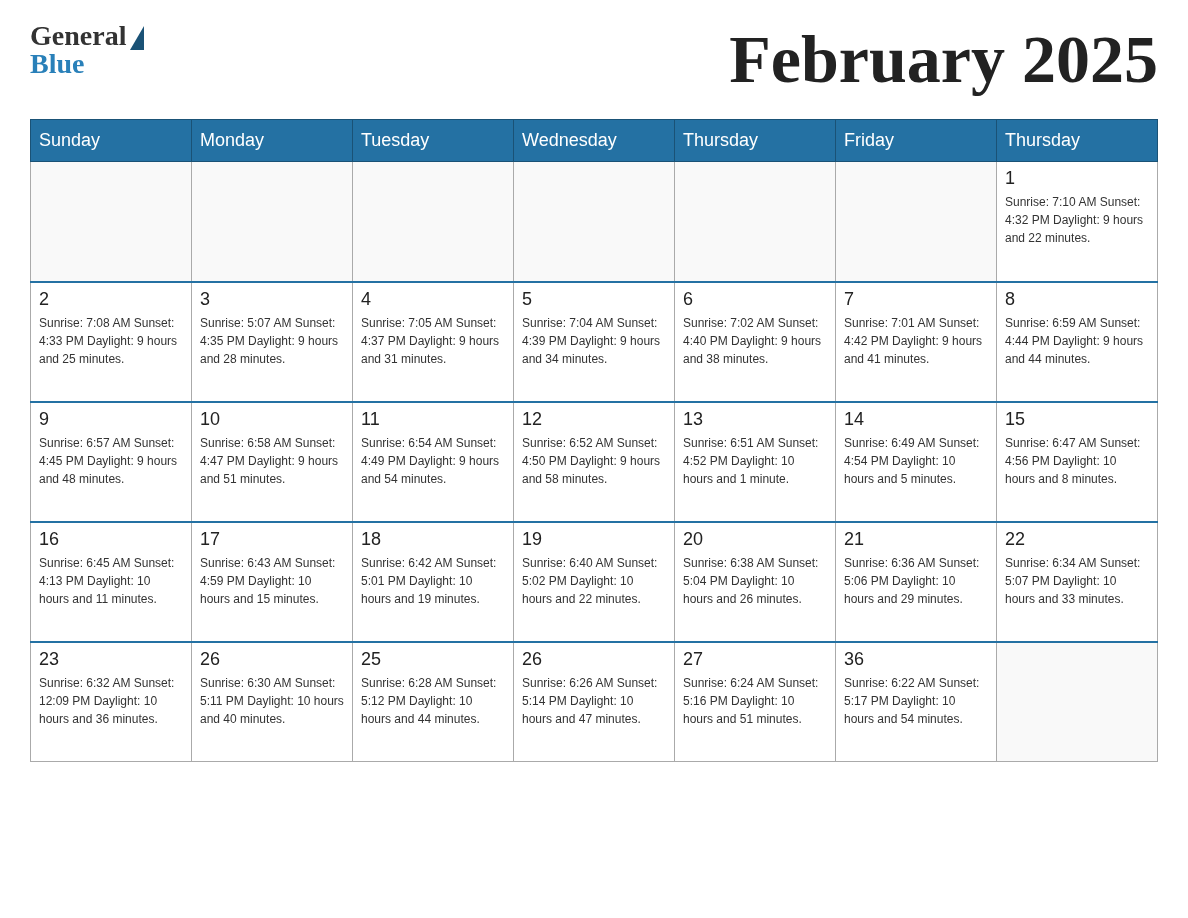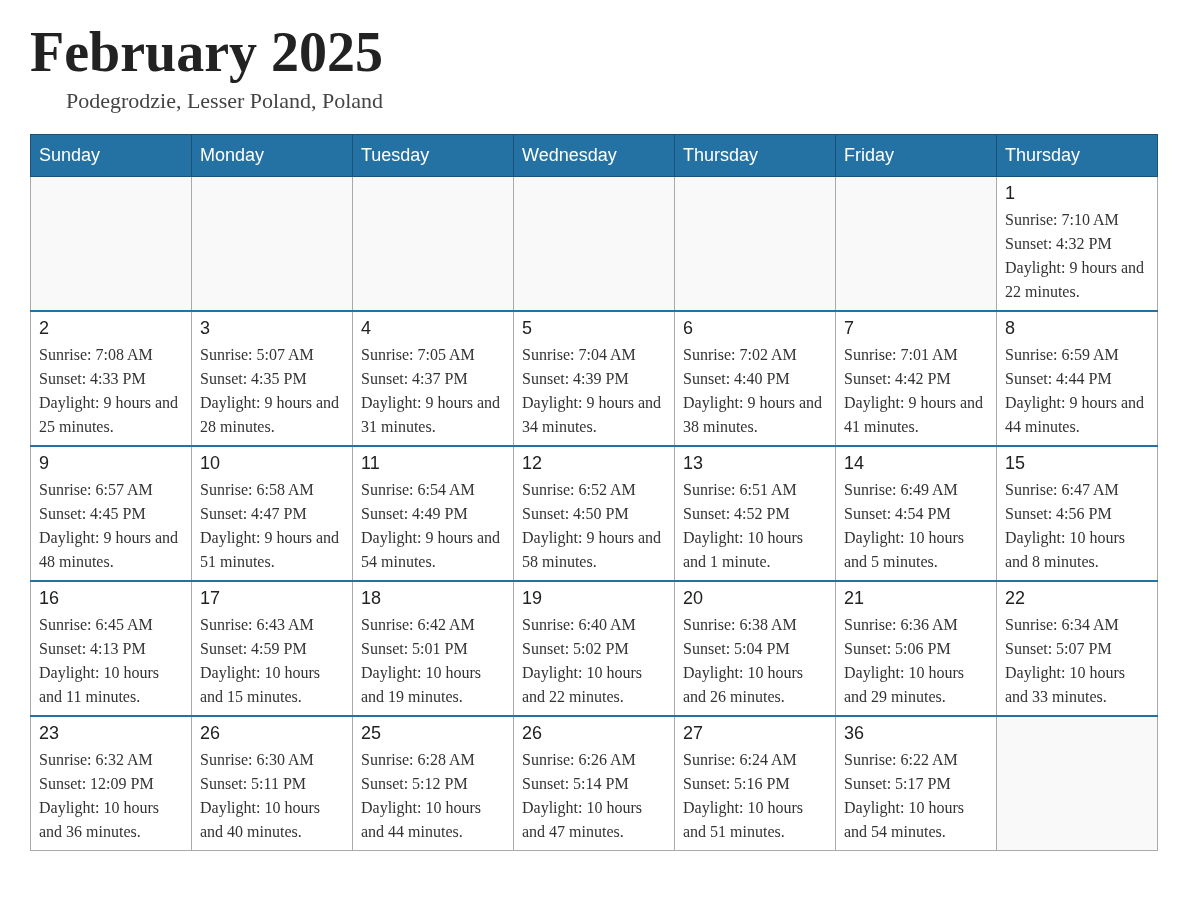--- a/index.html
+++ b/index.html
@@ -52,21 +52,21 @@
       color: #2980b9;
       font-family: Georgia, serif;
       margin-top: -4px;
     }
 
     .title-area {
       text-align: right;
     }
 
     .month-title {
-      font-size: 56px;
+      font-size: 68px;
       font-weight: bold;
       color: #222;
       font-family: Georgia, serif;
     }
 
     .location-title {
       font-size: 22px;
       color: #444;
       font-family: Georgia, serif;
       margin-top: 4px;
@@ -99,41 +99,46 @@
 
     .day-number {
       font-size: 18px;
       font-weight: normal;
       color: #222;
       display: block;
       margin-bottom: 4px;
     }
 
     .day-info {
-      font-size: 16px;
+      font-size: 12px;
       color: #333;
       line-height: 1.5;
-      font-family: Liberation Serif, serif;
     }
 
     .empty-cell {
       background: #f9f9f9;
     }
 
     .row-divider td {
       border-top: 2px solid #2471a3;
     }
   </style>
 </head>
 <body>
 
 <div class="header-area">
+  <div class="logo">
+    <div class="logo-top">
+      <span class="logo-general">General</span>
+      <div class="logo-triangle"></div>
+    </div>
+    <span class="logo-blue">Blue</span>
+  </div>
   <div class="title-area">
     <div class="month-title">February 2025</div>
-    <div class="location-title">Podegrodzie, Lesser Poland, Poland</div>
   </div>
 </div>
 
 <table class="calendar-table">
   <thead>
     <tr>
     <th>Sunday</th>
         <th>Monday</th>
         <th>Tuesday</th>
         <th>Wednesday</th>

